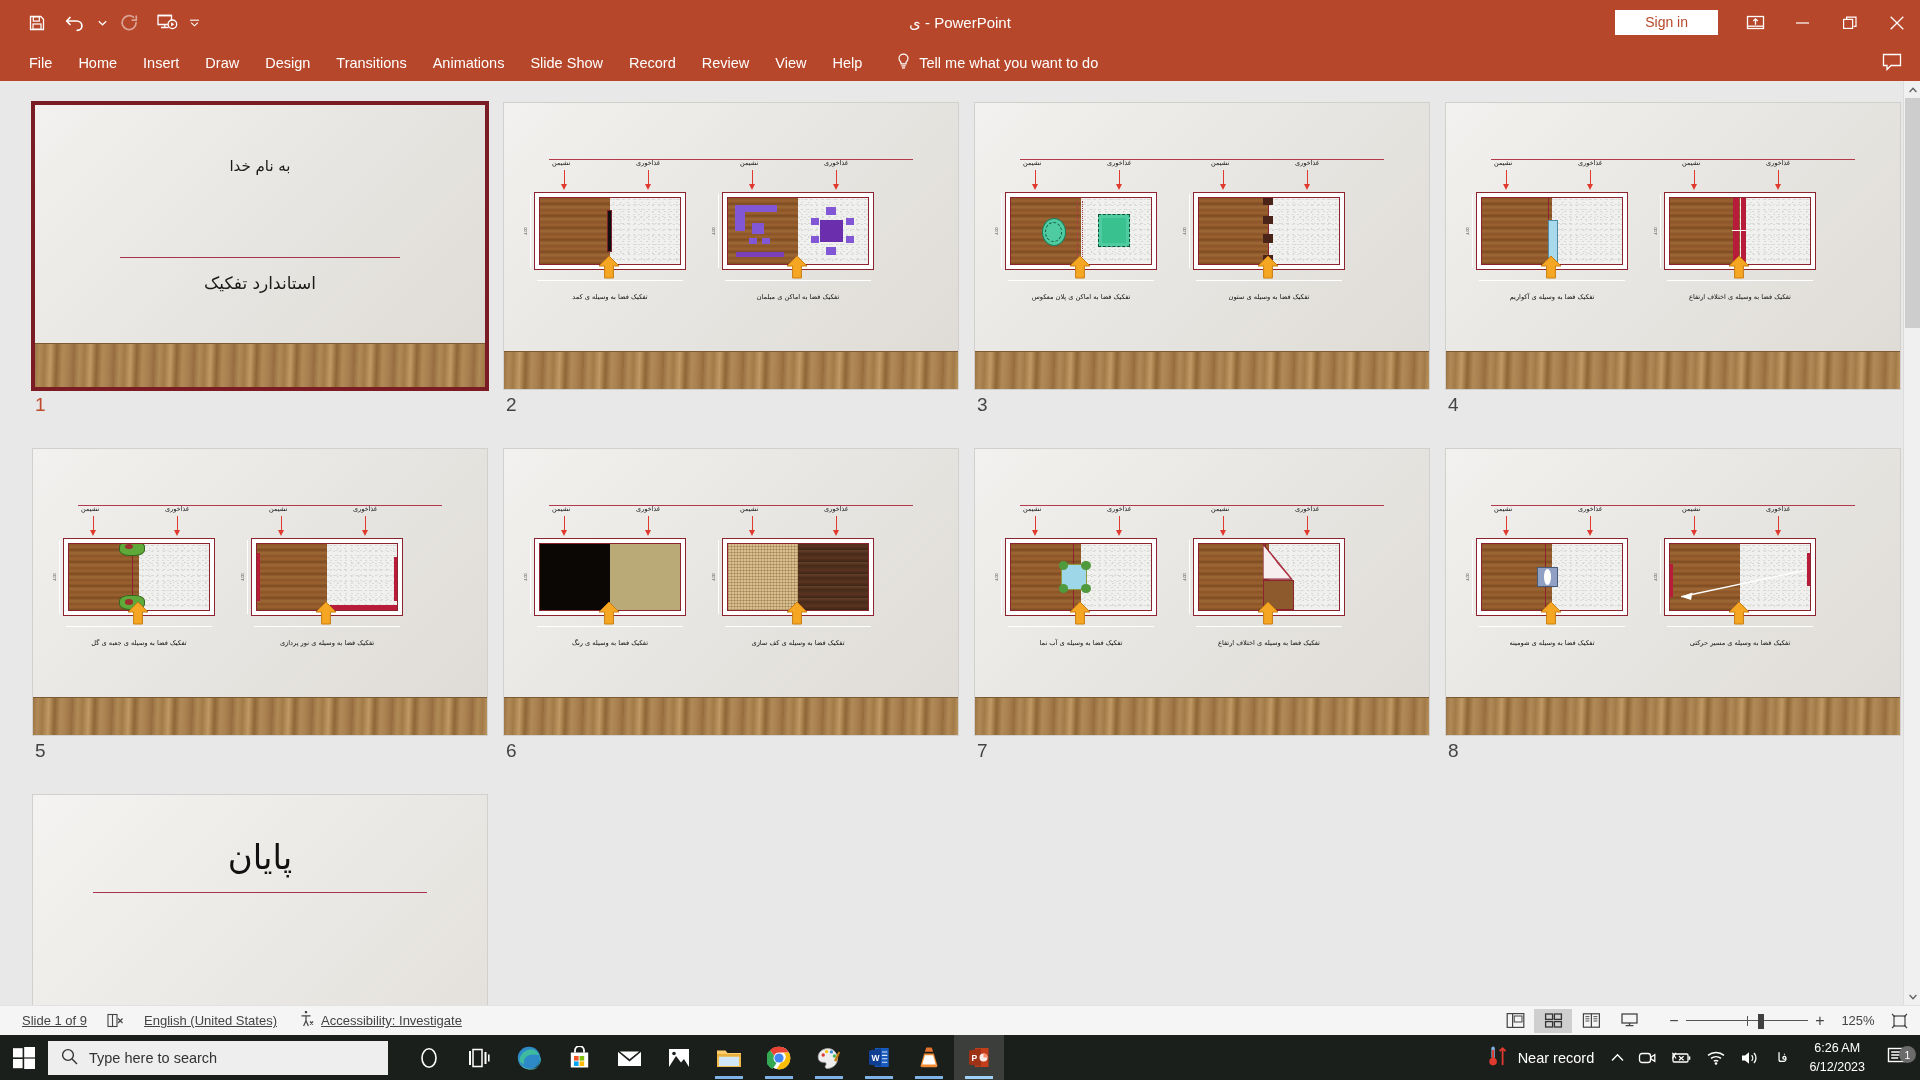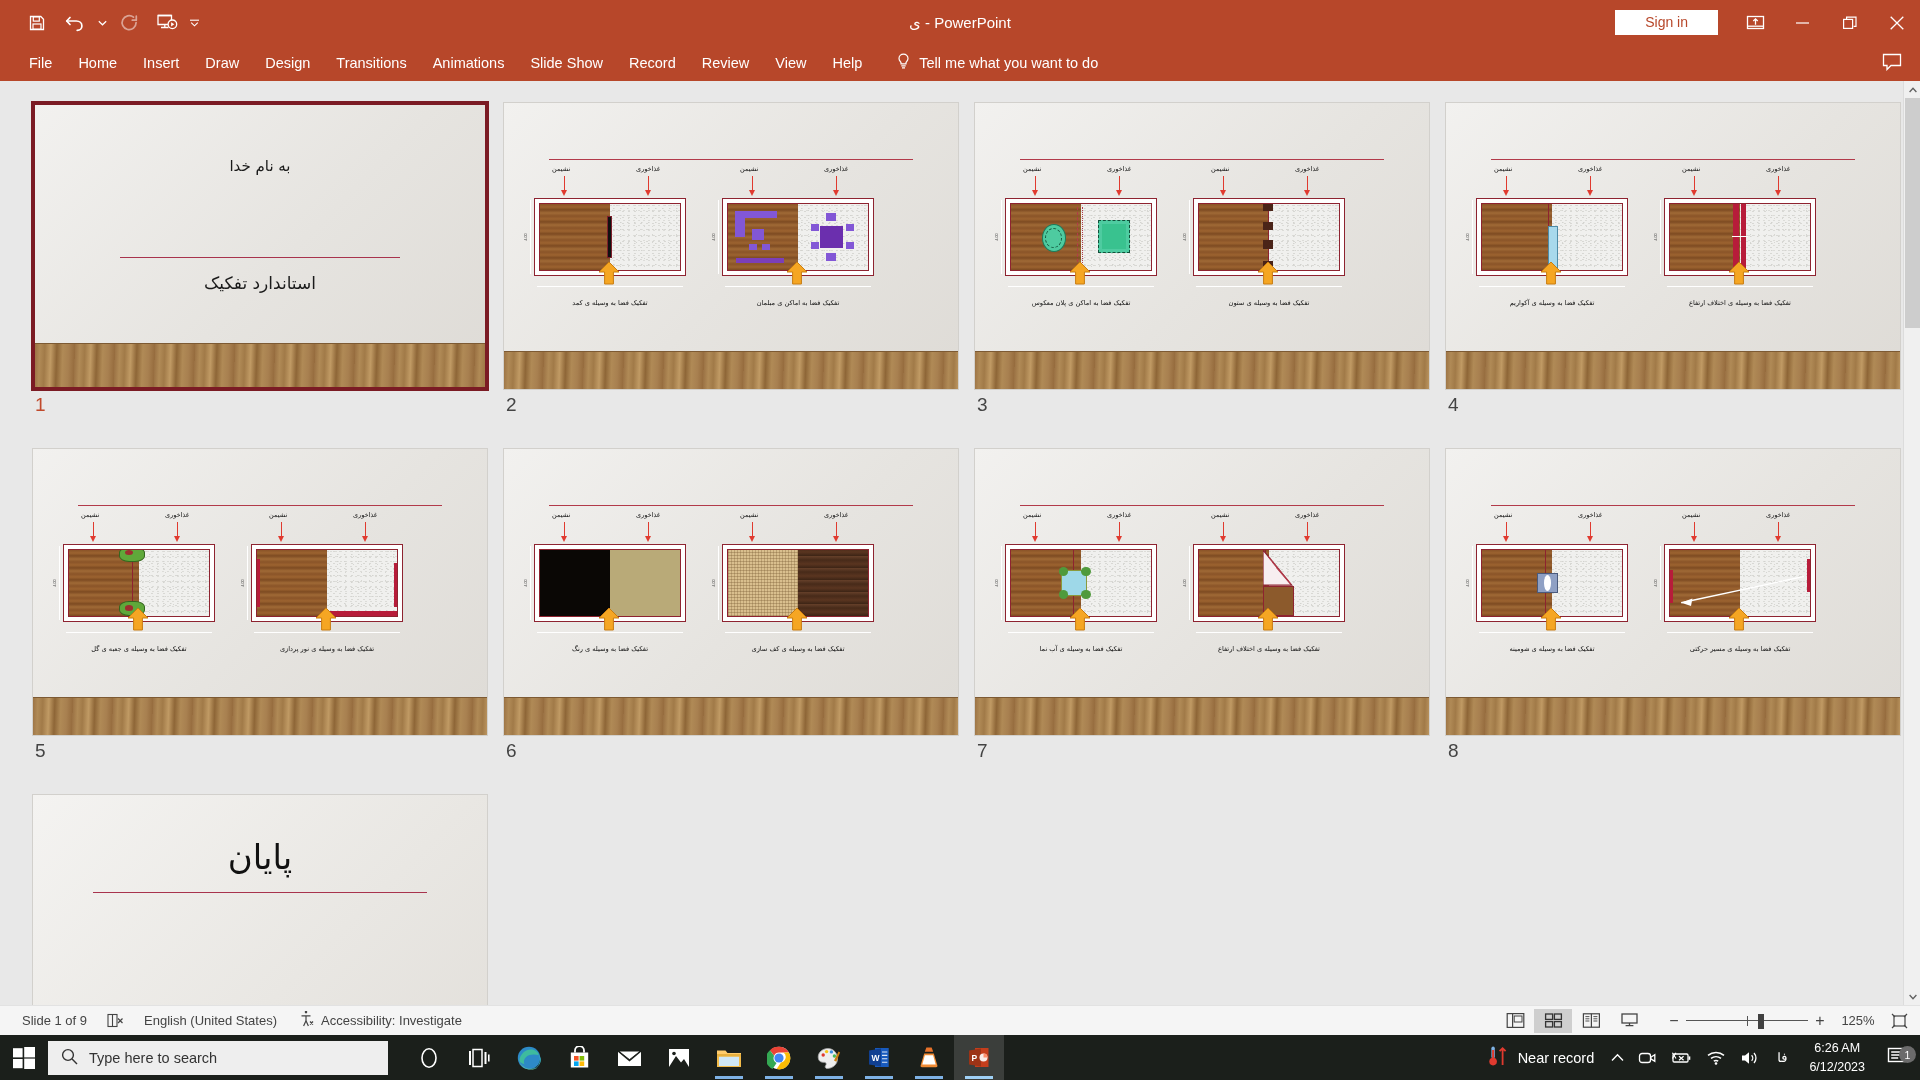--- a/index.html
+++ b/index.html
@@ -134,21 +134,21 @@
     position: absolute; top: 97px; left: 60px; right: 60px;
     border-top: 1.4px solid #a8334d;
   }
 
   
   .dg-topline {
     position: absolute; top: 56px; left: 45px; right: 45px;
     border-top: 1.3px solid #b23a4a;
   }
   .pair {
-    position: absolute; top: 62px; width: 175px; height: 160px;
+    position: absolute; top: 56px; width: 175px; height: 160px;
   }
   .pair.left  { left: 20px; }
   .pair.right { left: 208px; }
 
   .lbl {
     position: absolute; top: 0; font-size: 6.5px; color: #111;
     direction: rtl; white-space: nowrap;
     font-family: "DejaVu Sans", sans-serif;
   }
   .lbl.a { left: 28px; }
@@ -253,21 +253,21 @@
   .vscroll .thumb {
     position: absolute; top: 17px; left: 1px; width: 15px; height: 230px;
     background: #cdcdcd; cursor: default;
   }
   .vscroll .bottomarrow { position: absolute; bottom: 0; left: 0; }
 
   
   .statusbar {
     position: absolute; top: 1005px; left: 0; width: 1920px; height: 30px;
     background: #f5f5f5; border-top: 1px solid #e2e2e2;
-    display: flex; align-items: center; font-size: 13px; color: #444;
+    display: flex; align-items: center; font-size: 13px; color: #444; text-decoration: underline;
   }
   .sb-left { display: flex; align-items: center; gap: 0px; padding-left: 12px; }
   .sb-item { padding: 3px 10px; cursor: default; white-space: nowrap; display:flex; align-items:center; gap:7px;}
   .sb-right { position: absolute; right: 6px; display: flex; align-items: center; gap: 0px; }
   .view-btn {
     width: 38px; height: 24px; display: flex; align-items: center; justify-content: center;
     cursor: default;
   }
   .view-btn.active { background: #cfcfcf; }
   .zoom-wrap { display: flex; align-items: center; gap: 0px; margin-left: 14px; }

